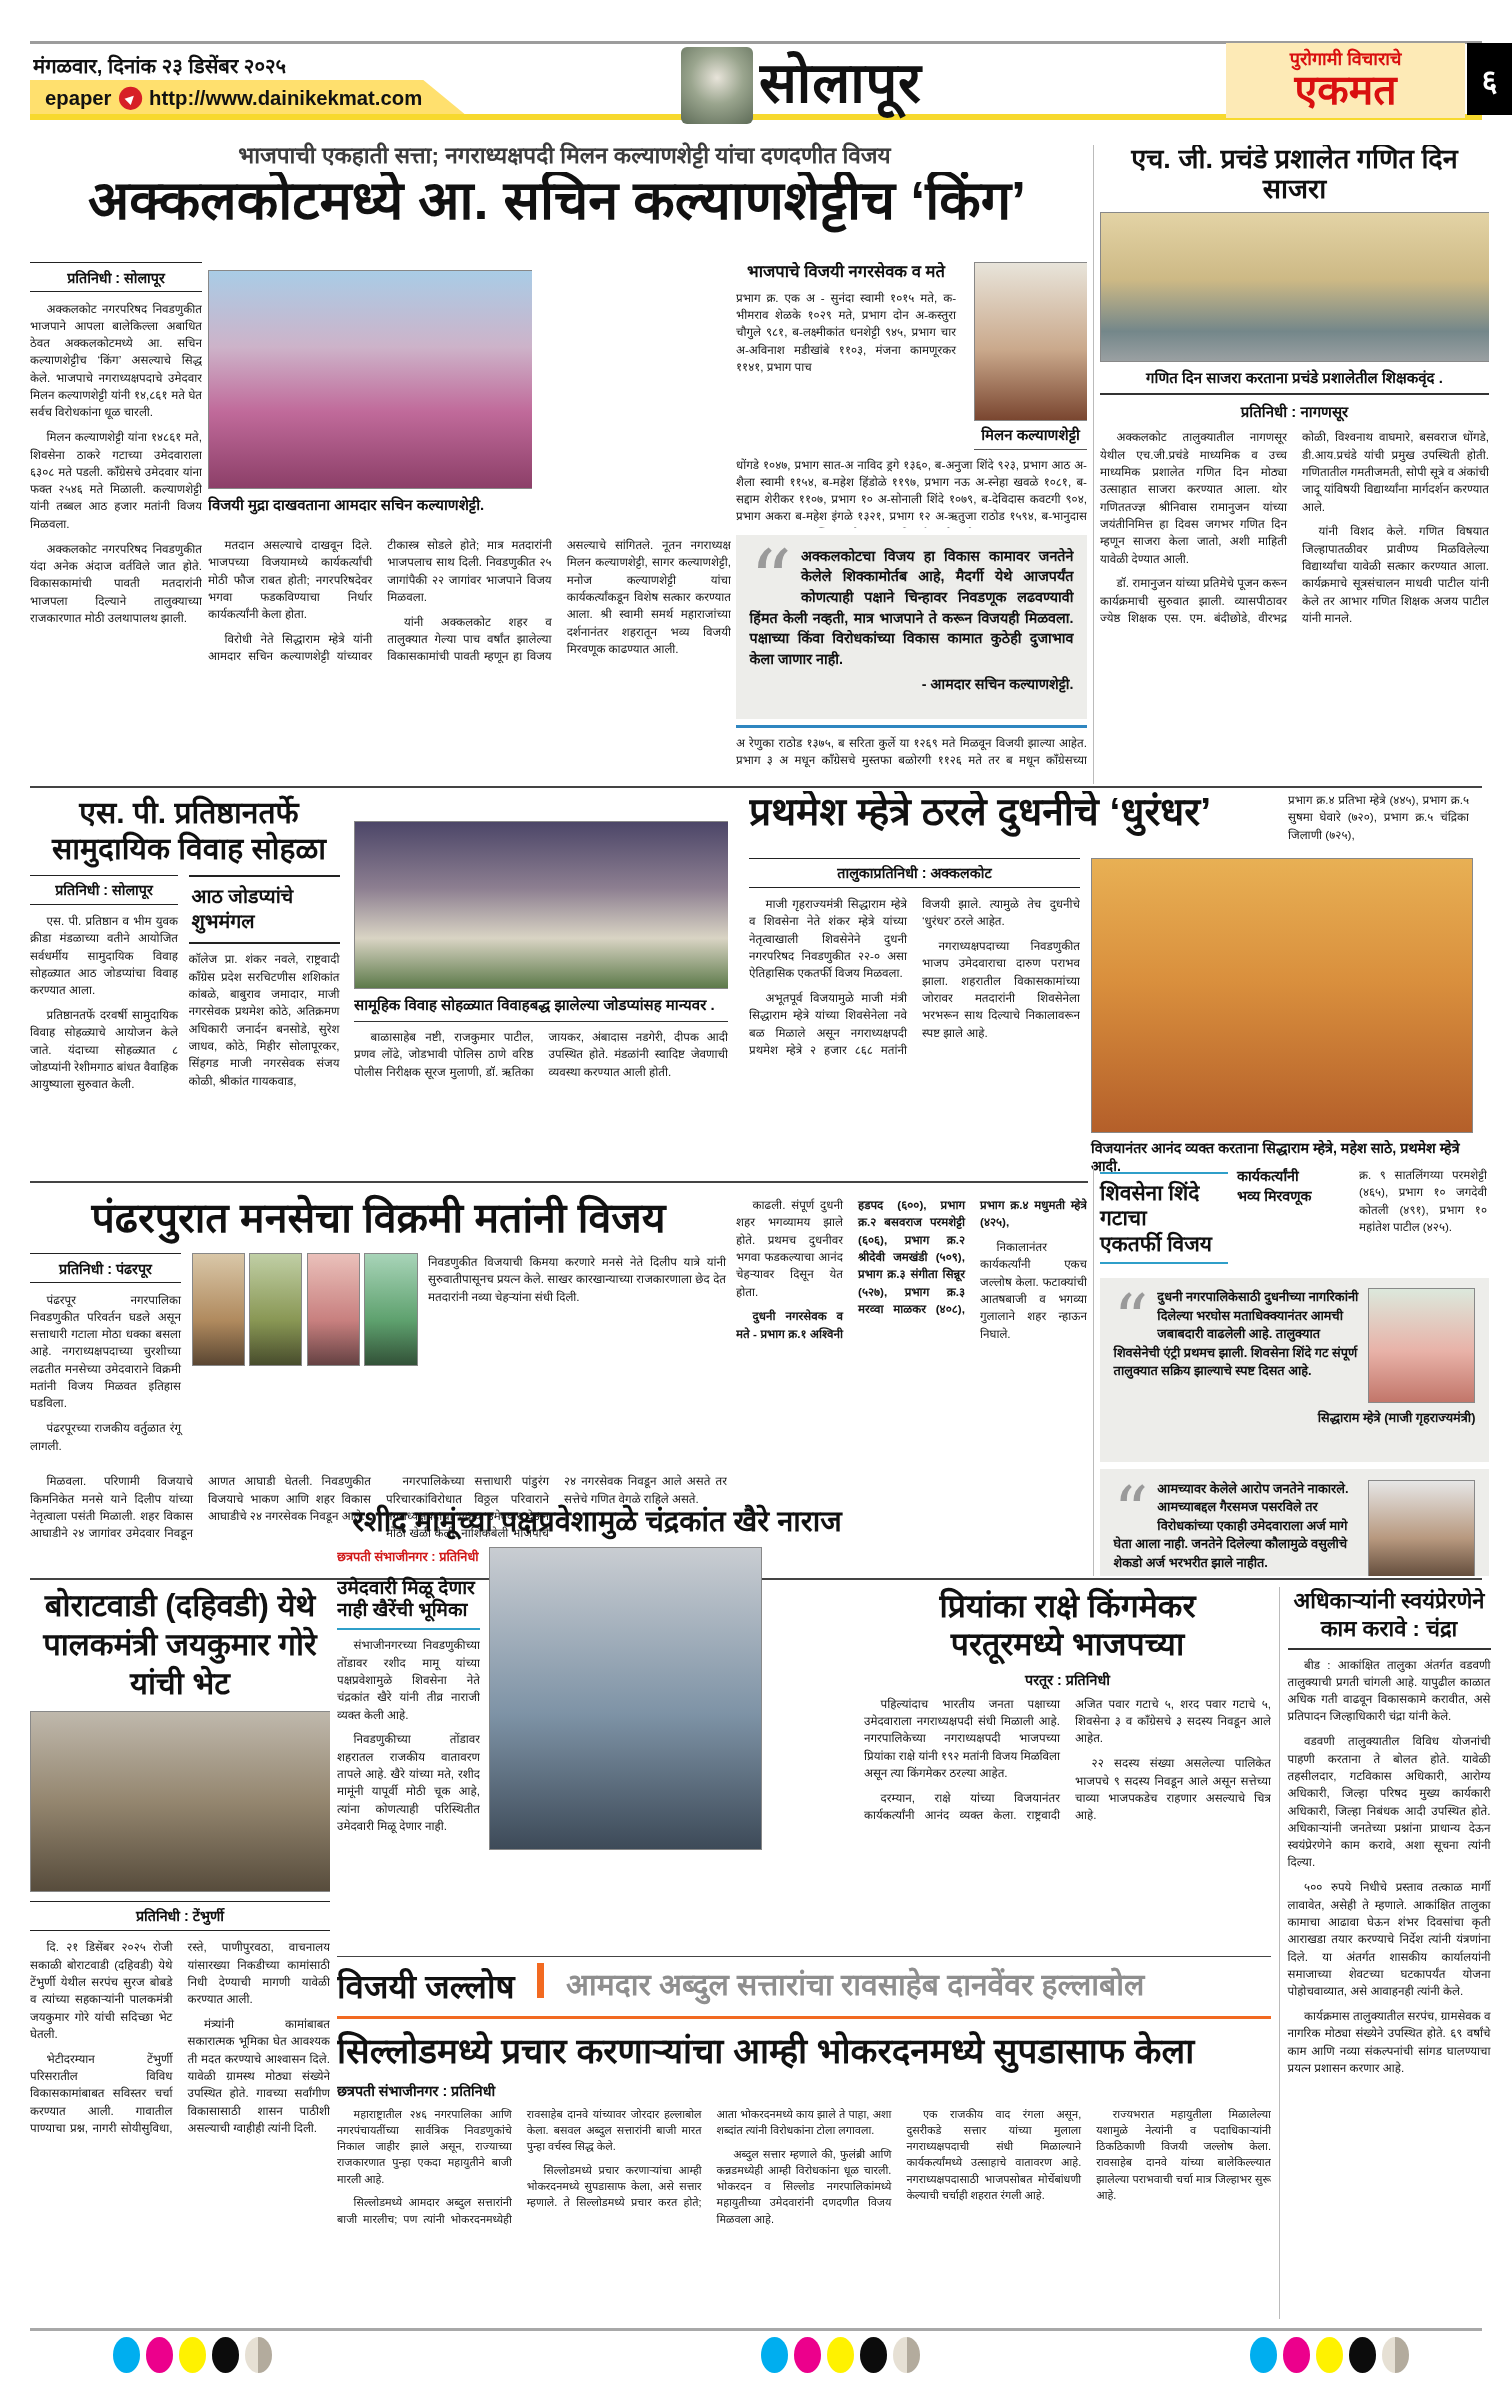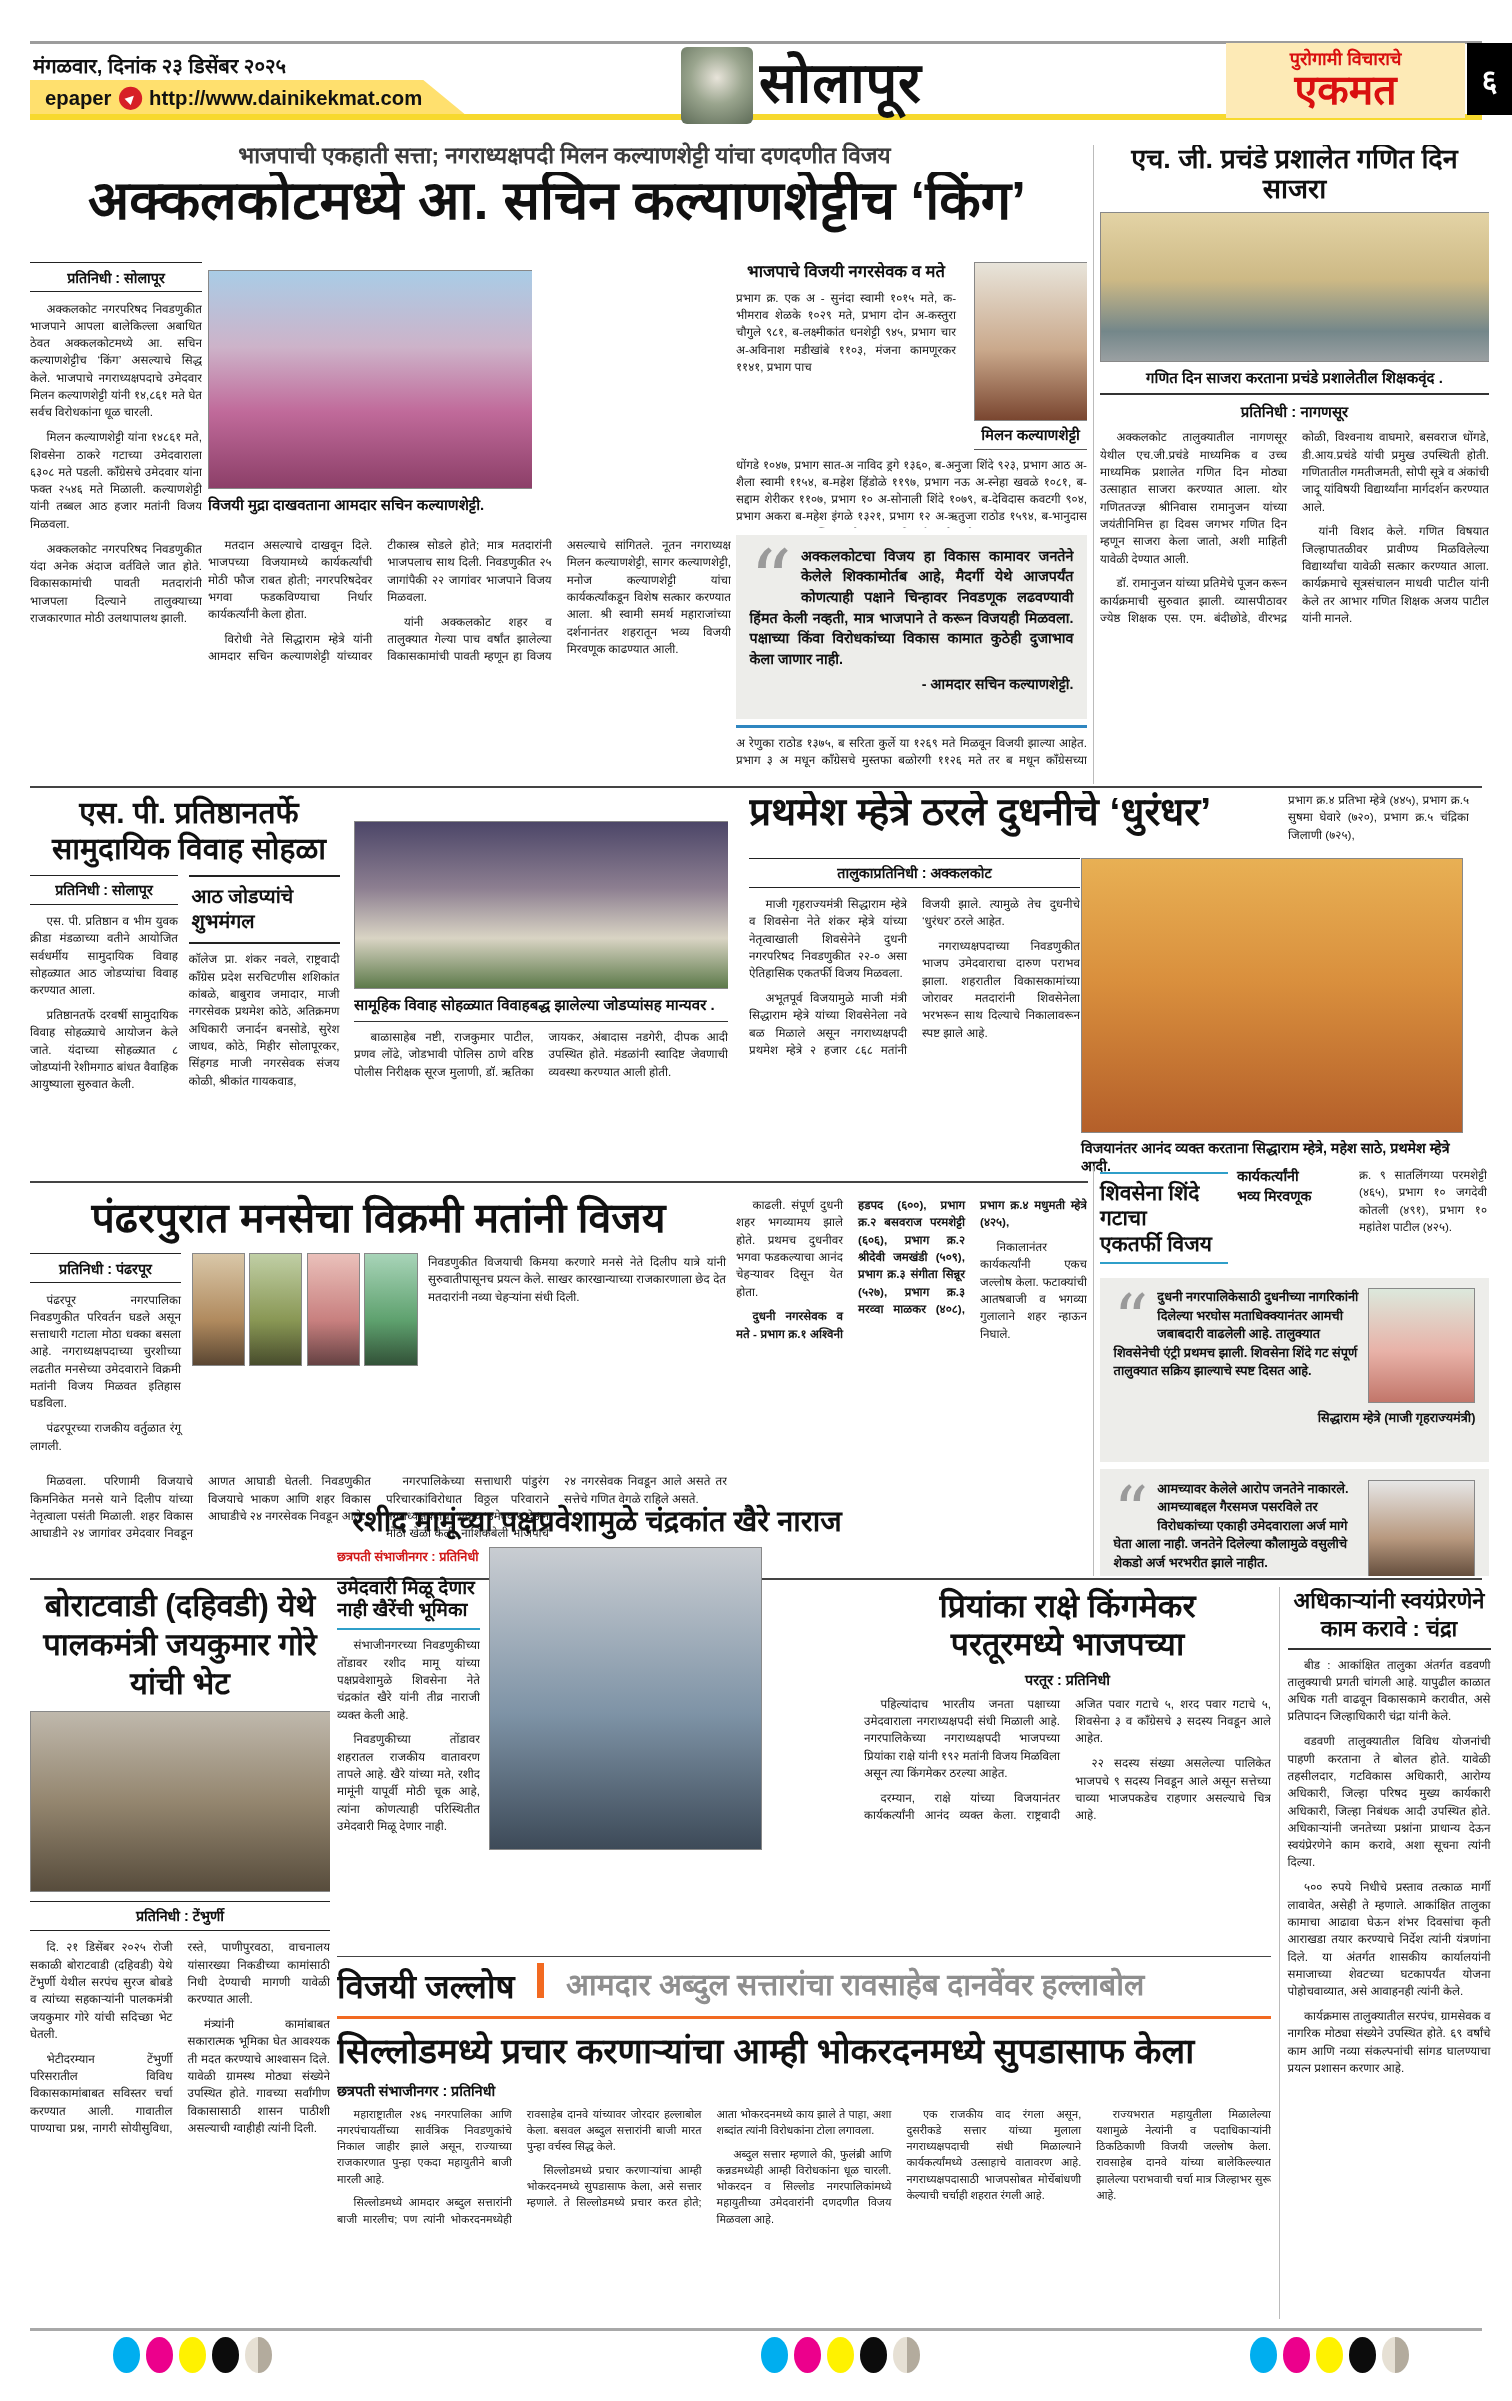--- a/index.html
+++ b/index.html
@@ -158,21 +158,21 @@
     <div class="bodytxt cols2" style="height:134px">
       <p>बाळासाहेब नष्टी, राजकुमार पाटील, प्रणव लोंढे, जोडभावी पोलिस ठाणे वरिष्ठ पोलीस निरीक्षक सूरज मुलाणी, डॉ. ऋतिका जायकर, अंबादास नडगेरी, दीपक आदी उपस्थित होते. मंडळांनी स्वादिष्ट जेवणाची व्यवस्था करण्यात आली होती.</p>
     </div>
   </div>
 
   <div class="abs" style="left:749px;top:791px;width:733px;height:388px">
     <div style="display:flex;gap:12px">
       <div style="width:527px;font-weight:900;font-size:39px;line-height:1.1">प्रथमेश म्हेत्रे ठरले दुधनीचे ‘धुरंधर’</div>
       <div class="bodytxt" style="width:181px;height:59px;overflow:hidden">प्रभाग क्र.४ प्रतिभा म्हेत्रे (४४५), प्रभाग क्र.५ सुषमा घेवारे (७२०), प्रभाग क्र.५ चंद्रिका जिलाणी (७२५),</div>
     </div>
-    <div style="display:flex;gap:1px;margin-top:7.5px">
+    <div style="display:flex;gap:11px;margin-top:7.5px">
       <div style="width:331px">
         <div class="byline">तालुकाप्रतिनिधी : अक्कलकोट</div>
         <div class="bodytxt cols2" style="height:249px;overflow:hidden">
           <p>माजी गृहराज्यमंत्री सिद्धाराम म्हेत्रे व शिवसेना नेते शंकर म्हेत्रे यांच्या नेतृत्वाखाली शिवसेनेने दुधनी नगरपरिषद निवडणुकीत २२-० असा ऐतिहासिक एकतर्फी विजय मिळवला.</p>
           <p>अभूतपूर्व विजयामुळे माजी मंत्री सिद्धाराम म्हेत्रे यांच्या शिवसेनेला नवे बळ मिळाले असून नगराध्यक्षपदी प्रथमेश म्हेत्रे २ हजार ८६८ मतांनी विजयी झाले. त्यामुळे तेच दुधनीचे ‘धुरंधर’ ठरले आहेत.</p>
           <p>नगराध्यक्षपदाच्या निवडणुकीत भाजप उमेदवाराचा दारुण पराभव झाला. शहरातील विकासकामांच्या जोरावर मतदारांनी शिवसेनेला भरभरून साथ दिल्याचे निकालावरून स्पष्ट झाले आहे.</p>
         </div>
       </div>
       <div style="width:380px">
         <div class="photo ph-procession" style="height:273px"></div>

